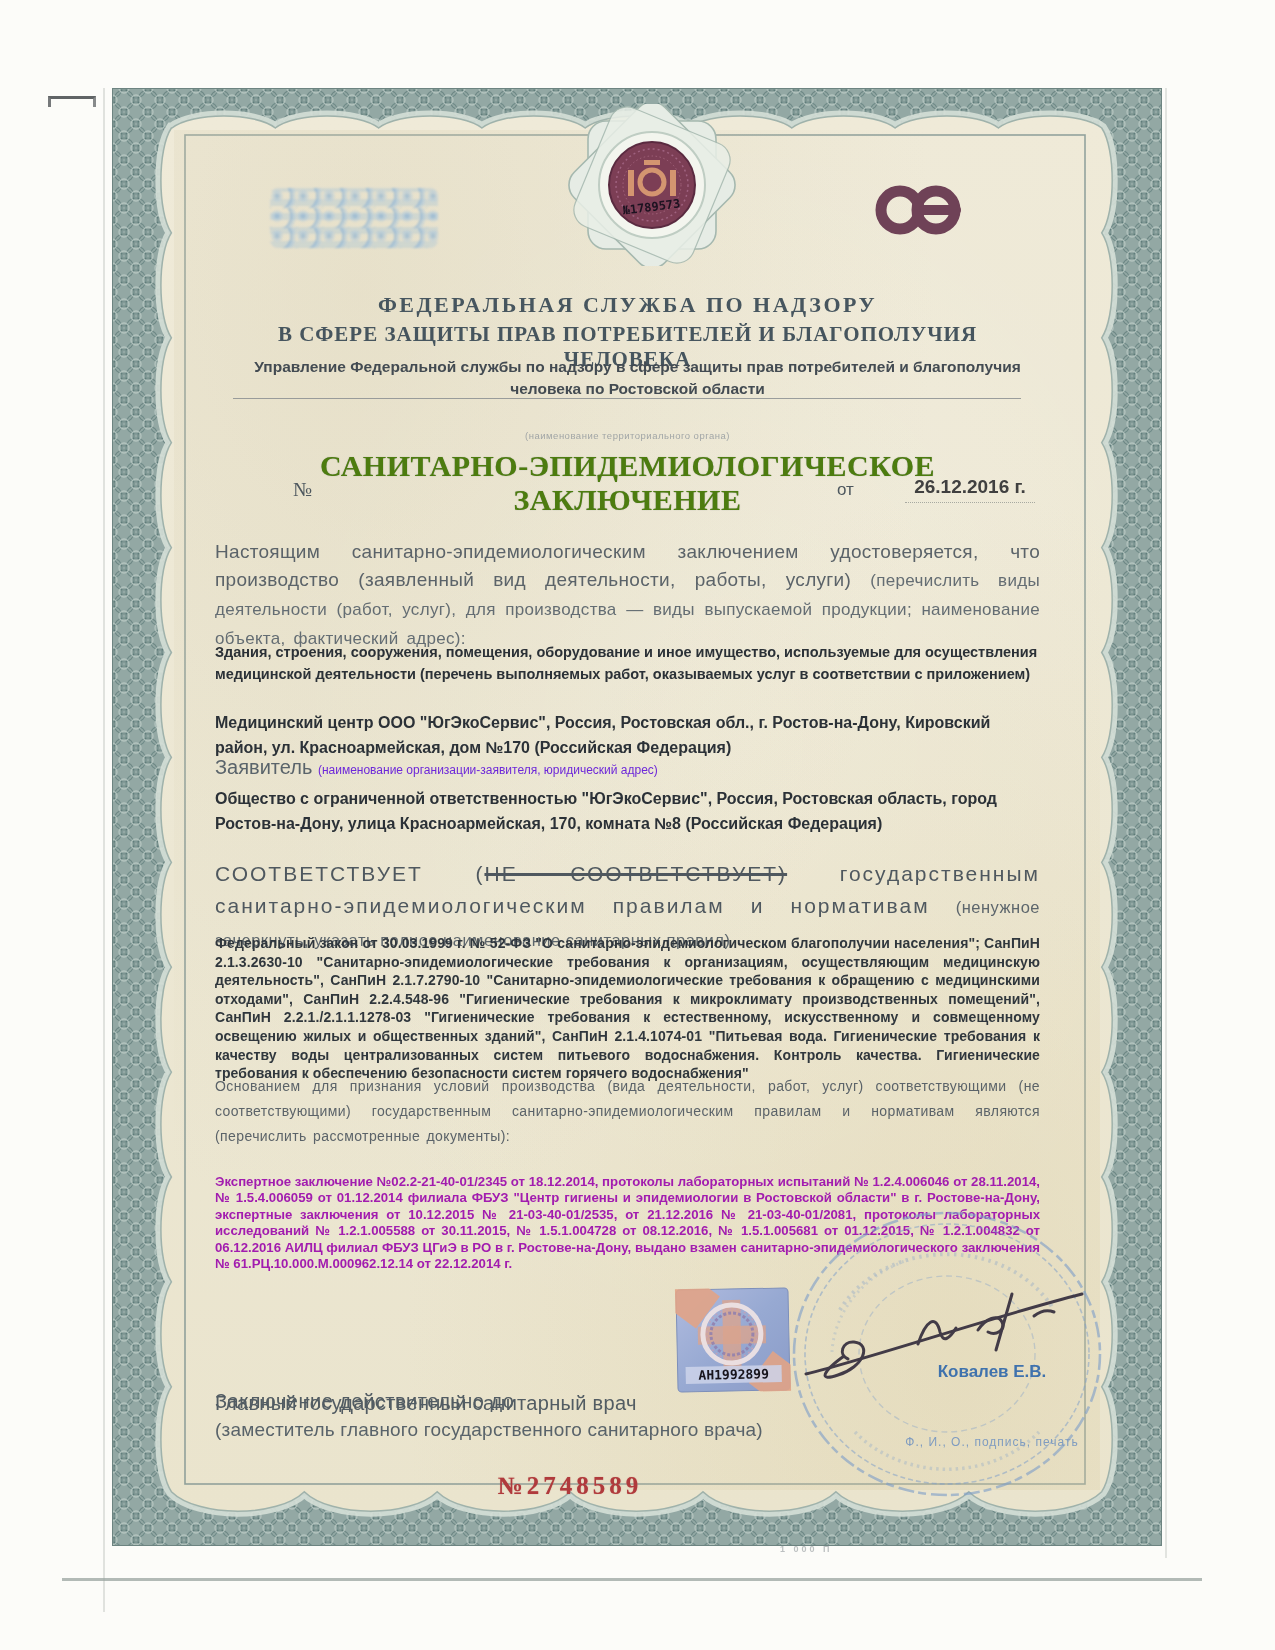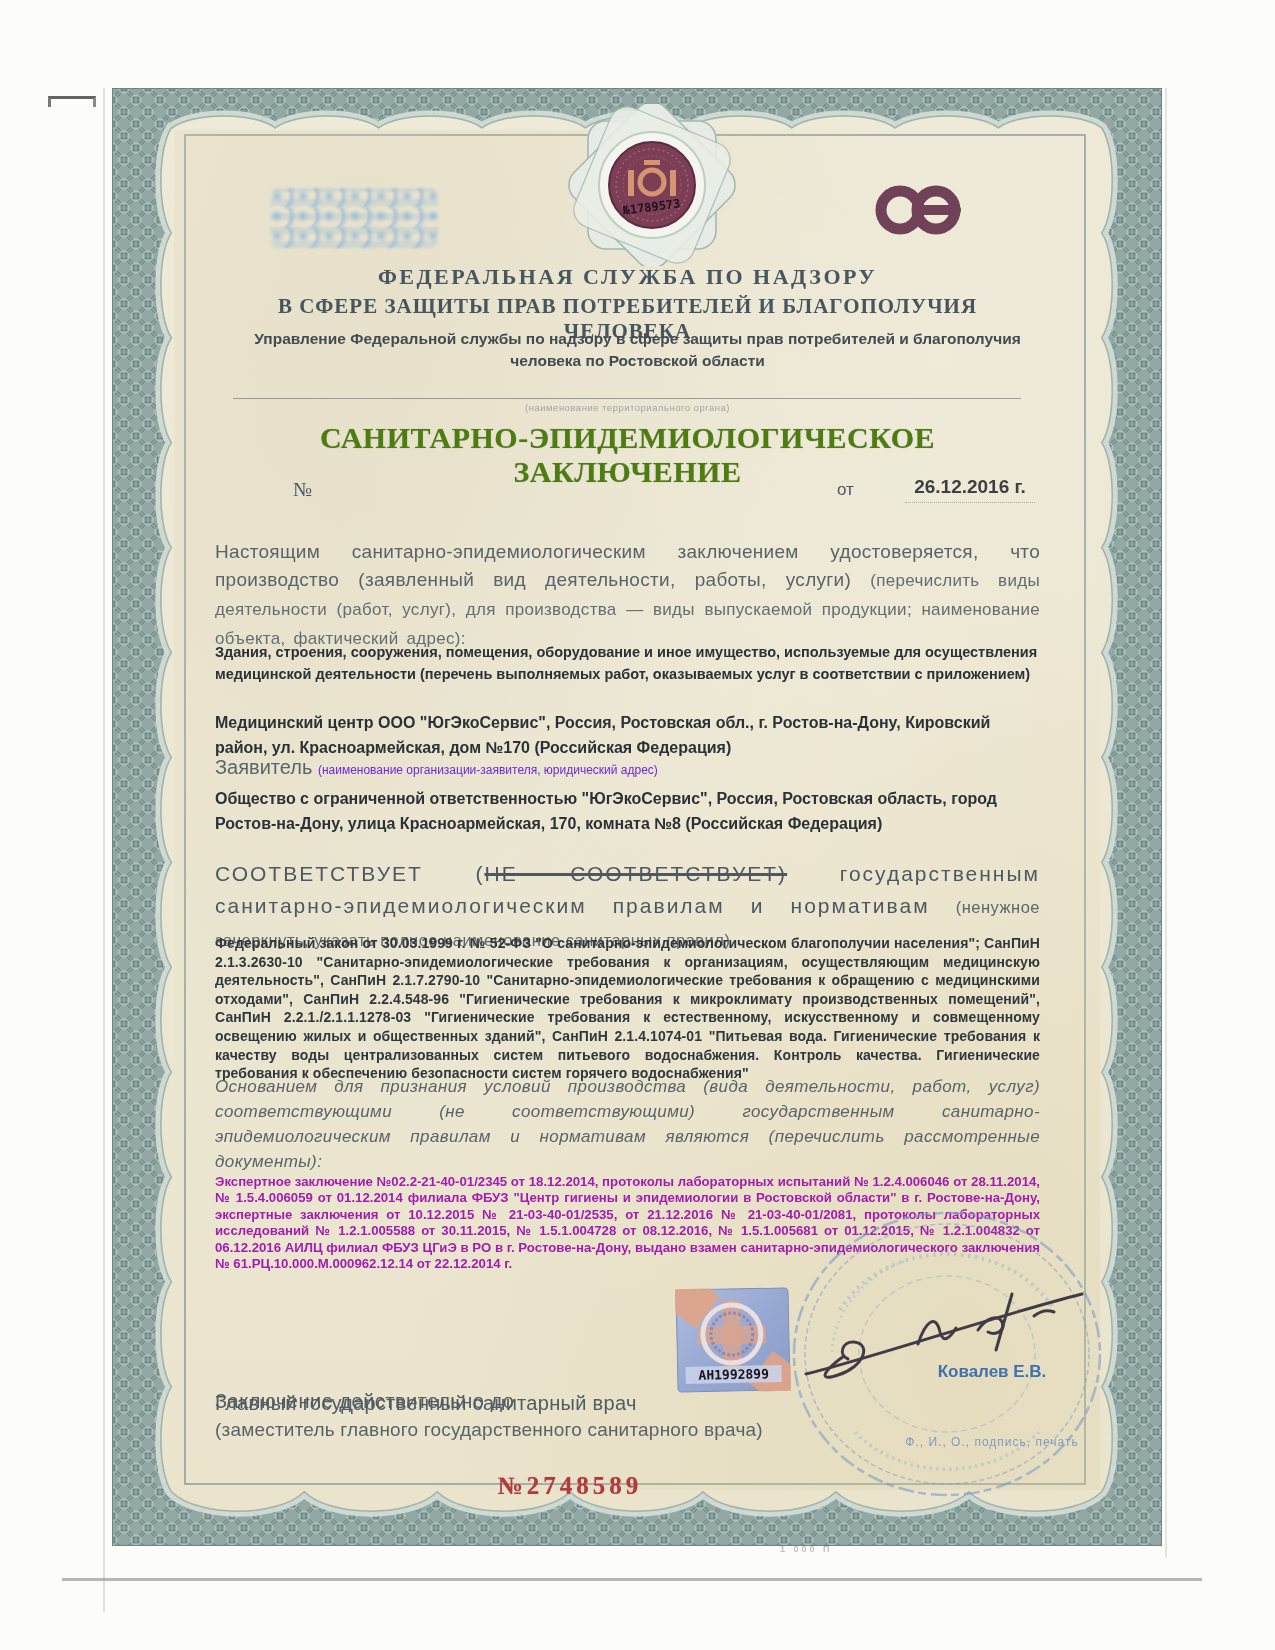--- a/index.html
+++ b/index.html
@@ -28,21 +28,21 @@
   .wmark{position:absolute;left:158px;top:100px;width:168px;height:60px;border-radius:8px;
          background:
           repeating-radial-gradient(circle at 7px 8px, rgba(105,160,215,.55) 0 2px, rgba(140,185,230,.35) 3px 5px, transparent 6px 13px),
           repeating-linear-gradient(0deg, rgba(120,175,225,.25) 0 7px, transparent 7px 14px);
          background-size:26px 20px, 100% 100%;
          filter:blur(1.1px);opacity:.85;}
 
   
   .content{position:absolute;left:103px;top:0;width:825px;}
   .blk{position:absolute;left:0;width:100%;}
-  .ctr{text-align:center;}
+  .ctr{text-align:center;margin-top:28px;}
   .serif{font-family:"Liberation Serif","DejaVu Serif",serif;}
 
   .h1{top:176px;font-size:22px;font-weight:bold;color:#47565f;letter-spacing:2.5px;}
   .h2{top:206px;font-size:21px;font-weight:bold;color:#46555e;letter-spacing:1px;}
   .dept{top:240px;font-size:15.5px;font-weight:bold;color:#434b52;line-height:1.42;padding:0 10px;}
   .rule{top:310px;left:18px;width:788px;height:1px;background:#84898d;opacity:.8;}
   .rule-cap{top:314px;font-size:9.5px;color:#8e959b;letter-spacing:.5px;opacity:.8;}
   .title{top:333px;font-size:30px;font-weight:bold;color:#4d7c0f;letter-spacing:.5px;
          text-shadow:0 0 1px rgba(65,79,90,.45);}
   .numline{top:388px;height:30px;font-size:19px;color:#4d575e;}
@@ -60,21 +60,21 @@
   .p2{top:554px;font-size:14.5px;line-height:21.5px;}
   .p3{top:622px;font-size:16px;line-height:25px;}
   .applicant{top:668px;font-size:20px;color:#5a646b;}
   .applicant .cap{font-size:12px;color:#6d28d9;}
   .p4{top:698px;font-size:16px;line-height:25px;}
 
   .sootv{top:770px;font-size:21px;color:#4f585f;letter-spacing:2px;line-height:32px;text-align:justify;}
   .sootv .struck{text-decoration:line-through;text-decoration-thickness:2.5px;}
   .sootv .note{font-size:16.5px;letter-spacing:.5px;color:#5d666c;}
   .law{top:846px;font-size:14px;line-height:18.6px;text-align:justify;color:#30373d;font-weight:bold;letter-spacing:.1px;}
-  .basis{top:986px;font-size:17px;line-height:25px;text-align:justify;letter-spacing:.4px;word-spacing:2px;font-style:italic;}
+  .basis{top:986px;font-size:14px;line-height:25px;text-align:justify;letter-spacing:.4px;word-spacing:2px;}
   .expert{top:1086px;font-size:13.2px;line-height:16.4px;color:#a21caf;font-weight:bold;text-align:justify;}
 
   .validity{top:1262px;font-size:20px;color:#525c63;letter-spacing:.5px;margin-top:40px;}
   .chief1{top:1304px;font-size:20px;color:#525c63;letter-spacing:.3px;}
   .chief2{top:1331px;font-size:19px;color:#59636a;letter-spacing:.2px;}
   .serial{top:1384px;left:225px;width:260px;text-align:center;font-size:25px;font-weight:bold;
           color:#b03a3c;letter-spacing:4px;text-shadow:0 0 1px rgba(176,58,60,.5);}
 
   .badge{position:absolute;left:452px;top:16px;width:176px;height:162px;}
   .se-logo{position:absolute;left:760px;top:92px;width:100px;height:60px;}

